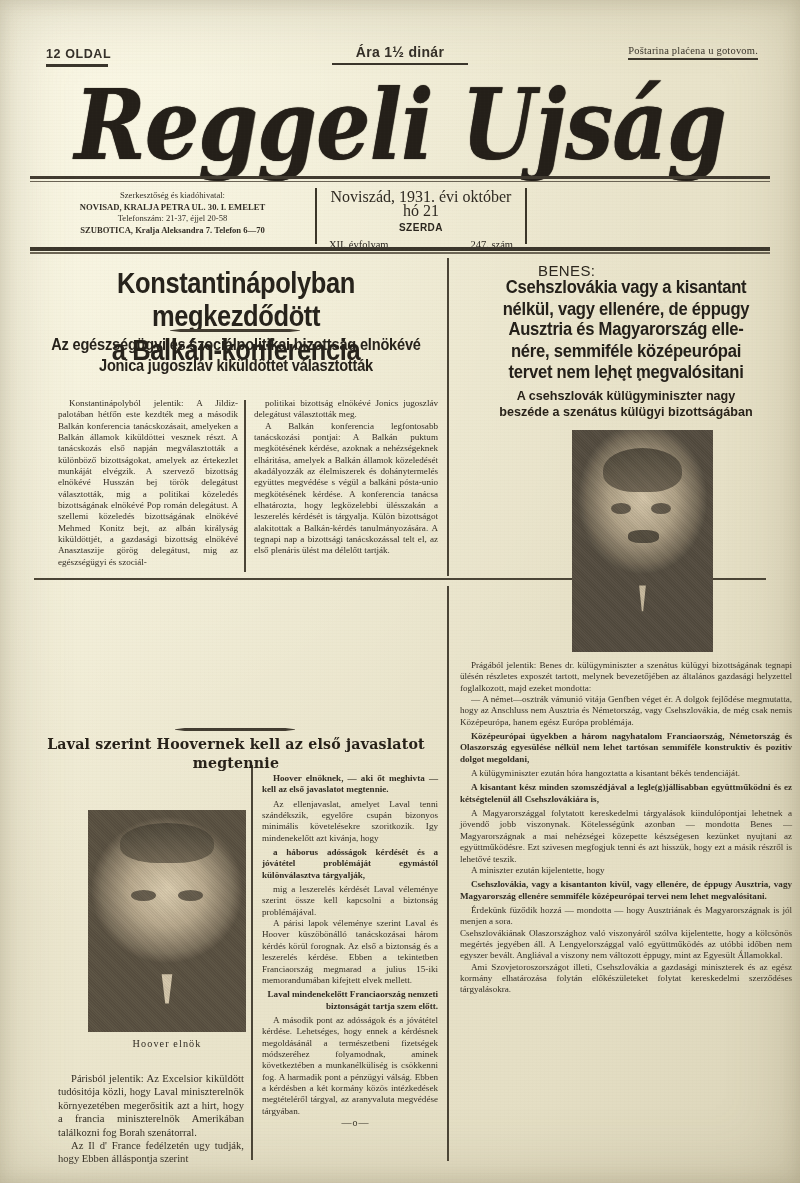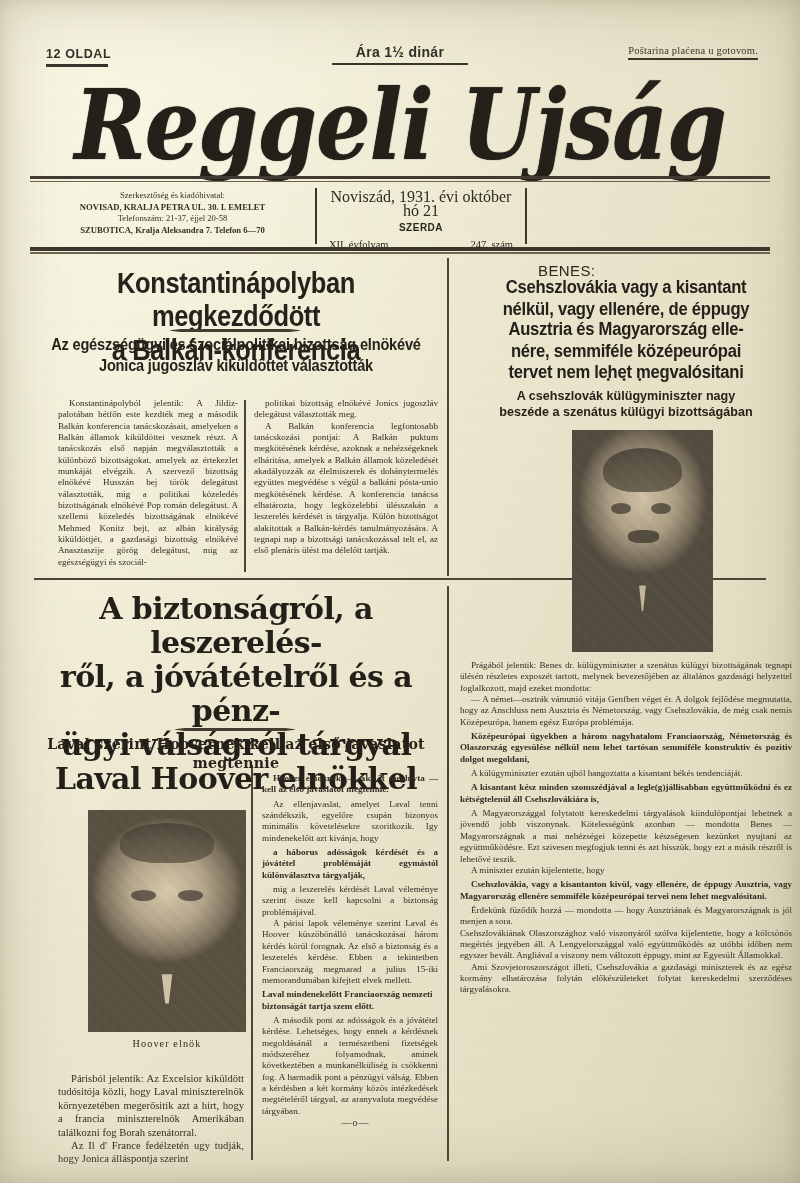--- a/index.html
+++ b/index.html
@@ -92,21 +92,21 @@
   .rhl2{position:absolute;left:460px;top:388px;width:332px;text-align:center;
        font-family:"Liberation Sans",sans-serif;font-weight:bold;color:#272119;
        font-size:12.6px;line-height:15.4px;transform:scaleY(1.08);transform-origin:top center;}
 
   
   .bt{font-family:"Liberation Serif",serif;font-size:9.1px;line-height:11.35px;
       text-align:justify;color:#322c23;hyphens:auto;}
   .bt p{margin:0;text-indent:11px;}
   .bt p.ni{text-indent:0;}
   .bt p.bq{font-weight:bold;text-indent:11px;margin:3px 0;text-align:justify;}
-  .bt p.bqc{font-weight:bold;text-indent:0;text-align:left;margin:3px 0;}
+  .bt p.bqc{font-weight:bold;text-indent:0;text-align:right;margin:3px 0;}
   .col{position:absolute;}
 
   .big{font-size:10.6px;line-height:13.4px;}
   .big p{text-indent:13px;}
 
   .caption{position:absolute;text-align:center;font-family:"Liberation Serif",serif;
            font-size:10.2px;letter-spacing:1.1px;color:#2e2921;}
 
   .photo{position:absolute;overflow:hidden;filter:contrast(.92) sepia(.22);}
   .photo .inner{position:absolute;inset:0;}
@@ -208,36 +208,30 @@
       <div style="position:absolute;left:56%;top:33%;width:14%;height:5%;border-radius:50%;background:#413a2e;opacity:.8;"></div>
       <div style="position:absolute;left:38%;top:70%;width:24%;height:26%;background:#cdc2a9;clip-path:polygon(40% 0,60% 0,52% 45%,48% 45%);opacity:.9;"></div>
       <div style="position:absolute;inset:0;opacity:.5;background-image:repeating-linear-gradient(45deg, rgba(0,0,0,.10) 0 1px, rgba(255,255,255,.05) 1px 2px);"></div>
     </div>
   </div>
 
   <div class="col bt" id="benes-body" style="left:460px;top:660px;width:332px;">
       <p>Prágából jelentik: Benes dr. külügyminiszter a szenátus külügyi bizottságának tegnapi ülésén részletes exposzét tartott, melynek bevezetőjében az általános gazdasági helyzettel foglalkozott, majd ezeket mondotta:</p>
       <p>— A német—osztrák vámunió vitája Genfben véget ér. A dolgok fejlődése megmutatta, hogy az Anschluss nem Ausztria és Németország, vagy Csehszlovákia, de még csak nemis Középeurópa, hanem egész Európa problémája.</p>
       <p class="bq">Középeurópai ügyekben a három nagyhatalom Franciaország, Németország és Olaszország egyesülése nélkül nem lehet tartósan semmiféle konstruktiv és pozitiv dolgot megoldani,</p>
-      <p>A külügyminiszter ezután ujból hangoztatta a kisantant békés tendenciáját.</p>
+      <p>A külügyminiszter ezután hóra hangoztatta a kisantant békés tendenciáját.</p>
       <p class="bq">A kisantant kész minden szomszédjával a legle(g)jállisabban együttműködni és ez kétségtelenül áll Csehszlovákiára is,</p>
       <p>A Magyarországgal folytatott kereskedelmi tárgyalások kiindulópontjai lehetnek a jövendő jobb viszonynak. Kötelességünk azonban — mondotta Benes — Magyarországnak a mai nehézségei közepette készségesen kezünket nyujtani az együttműködésre. Ezt szivesen megfogjuk tenni és azt hisszük, hogy ezt a másik részről is lehetővé teszik.</p>
       <p>A miniszter ezután kijelentette, hogy</p>
       <p class="bq">Csehszlovákia, vagy a kisantanton kivül, vagy ellenére, de éppugy Ausztria, vagy Magyarország ellenére semmiféle középeurópai tervei nem lehet megvalósitani.</p>
       <p>Érdekünk füződik hozzá — mondotta — hogy Ausztriának és Magyarországnak is jól menjen a sora.</p>
       <p class="ni">Csehszlovákiának Olaszországhoz való viszonyáról szólva kijelentette, hogy a kölcsönös megértés jegyében áll. A Lengyelországgal való együttműködés az utóbbi időben nem egyszer bevált. Angliával a viszony nem változott éppugy, mint az Egyesült Államokkal.</p>
       <p>Ami Szovjetoroszországot illeti, Csehszlovákia a gazdasági miniszterek és az egész kormány elhatározása folytán előkészületeket folytat kereskedelmi szerződéses tárgyalásokra.</p>
     </div>
 
-  <div class="hl2" id="laval-hl">
-      <div>A biztonságról, a leszerelés-</div>
-      <div>ről, a jóvátételről és a pénz-</div>
-      <div>ügyi válságról tárgyal</div>
-      <div>Laval Hoover elnökkel</div>
-    </div>
   <div class="dash2"></div>
   <div class="hl2b">
     <div>Laval szerint Hoovernek kell az első javaslatot</div>
     <div>megtennie</div>
   </div>
 
   <div class="photo" style="left:88px;top:810px;width:158px;height:222px;">
     <div class="inner" style="background:
         radial-gradient(ellipse 48% 33% at 50% 36%, #d6cbb2 0%, #b0a289 50%, #756a57 86%, #514839 100%),
         radial-gradient(ellipse 34% 14% at 50% 66%, #665c4b 0%, rgba(102,92,75,0) 72%),
@@ -247,21 +241,21 @@
       <div style="position:absolute;left:27%;top:36%;width:16%;height:5%;border-radius:50%;background:#443c2f;opacity:.8;"></div>
       <div style="position:absolute;left:57%;top:36%;width:16%;height:5%;border-radius:50%;background:#443c2f;opacity:.8;"></div>
       <div style="position:absolute;left:36%;top:74%;width:28%;height:24%;background:#d9cfb7;clip-path:polygon(38% 0,62% 0,54% 55%,46% 55%);opacity:.92;"></div>
       <div style="position:absolute;inset:0;opacity:.5;background-image:repeating-linear-gradient(45deg, rgba(0,0,0,.10) 0 1px, rgba(255,255,255,.05) 1px 2px);"></div>
     </div>
   </div>
   <div class="caption" style="left:88px;top:1038px;width:158px;">Hoover elnök</div>
 
   <div class="col bt big" id="laval-left" style="left:58px;top:1072px;width:186px;">
       <p>Párisból jelentik: Az Excelsior kiküldött tudósitója közli, hogy Laval miniszterelnök környezetében megerősitik azt a hirt, hogy a francia miniszterelnök Amerikában találkozni fog Borah szenátorral.</p>
-      <p>Az Il d' France fedélzetén ugy tudják, hogy Jonica álláspontja szerint</p>
+      <p>Az Il d' France fedélzetén ugy tudják, hogy Ebben álláspontja szerint</p>
     </div>
   <div class="col bt" id="laval-mid" style="left:262px;top:770px;width:176px;">
       <p class="bq">Hoover elnöknek, — aki őt meghivta — kell az első javaslatot megtennie.</p>
       <p>Az ellenjavaslat, amelyet Laval tenni szándékszik, egyelőre csupán bizonyos minimális követelésekre szoritkozik. Igy mindenekelőtt azt kivánja, hogy</p>
       <p class="bq">a háborus adósságok kérdését és a jóvátétel problémáját egymástól különválasztva tárgyalják,</p>
       <p>mig a leszerelés kérdését Laval véleménye szerint össze kell kapcsolni a biztonság problémájával.</p>
       <p>A párisi lapok véleménye szerint Laval és Hoover küszöbönálló tanácskozásai három kérdés körül forognak. Az első a biztonság és a leszerelés kérdése. Ebben a tekintetben Franciaország megmarad a julius 15-iki memorandumában kifejtett elvek mellett.</p>
       <p class="bqc">Laval mindenekelőtt Franciaország nemzeti biztonságát tartja szem előtt.</p>
       <p>A második pont az adósságok és a jóvátétel kérdése. Lehetséges, hogy ennek a kérdésnek megoldásánál a természetbeni fizetségek módszeréhez folyamodnak, aminek következtében a munkanélküliség is csökkenni fog. A harmadik pont a pénzügyi válság. Ebben a kérdésben a két kormány közös intézkedések megtételéről tárgyal, az aranyvaluta megvédése tárgyában.</p>
       <p class="endmark">—o—</p>

